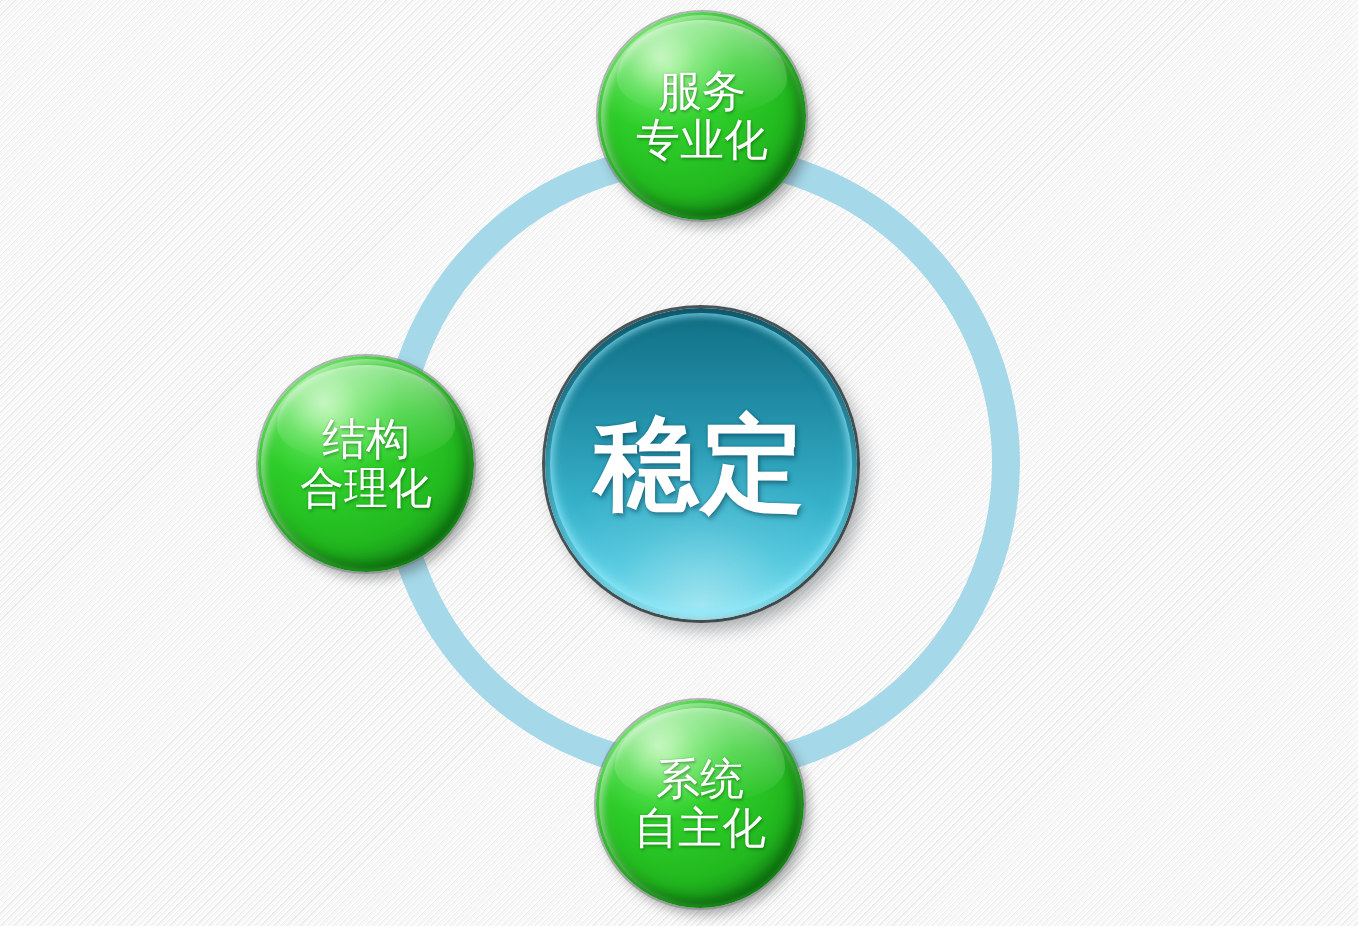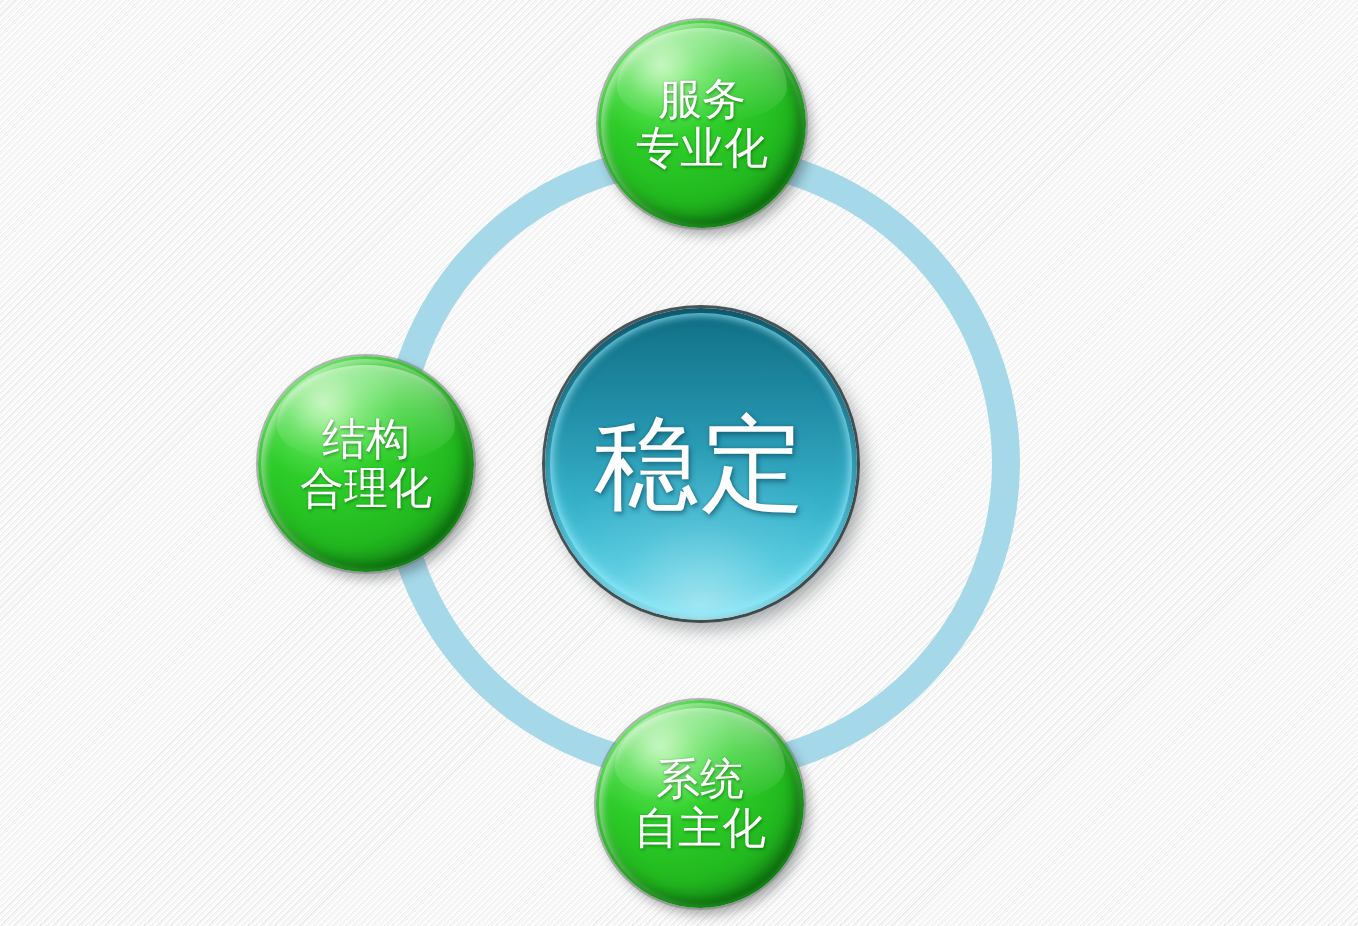--- a/index.html
+++ b/index.html
@@ -142,37 +142,37 @@
       inset 0 3px 8px rgba(140,235,255,0.55),
       inset 0 -4px 10px rgba(150,240,255,0.60),
       inset 4px 0 10px rgba(120,220,245,0.30),
       inset -4px 0 10px rgba(120,220,245,0.30);
     pointer-events: none;
   }
   .node.center .center-label {
     position: relative;
     z-index: 3;
     font-size: 104px;
-    font-weight: 400;
+    font-weight: 700;
     letter-spacing: 3px;
     color: #ffffff;
     text-shadow:
       0 0 3px rgba(0,55,75,0.35),
       2px 3px 5px rgba(0,50,70,0.45);
     font-family: "DejaVu Sans", "Liberation Sans", sans-serif;
   }
 
   .node .label {
     position: relative;
     z-index: 3;
     white-space: pre-line;
   }
 
   
-  #node-top    { left: 598px;  top: 20px;   width: 208px; height: 208px; }
+  #node-top    { left: 598px;  top: 12px;   width: 208px; height: 208px; }
   #node-right  { left: 936px;  top: 360px;  width: 206px; height: 206px; }
   #node-bottom { left: 596px;  top: 700px;  width: 208px; height: 208px; }
   #node-left   { left: 258px;  top: 356px;  width: 216px; height: 216px; }
   #node-center { left: 545px;  top: 308px;  width: 312px; height: 312px; }
 </style>
 </head>
 <body>
 
 <div id="canvas">
 

